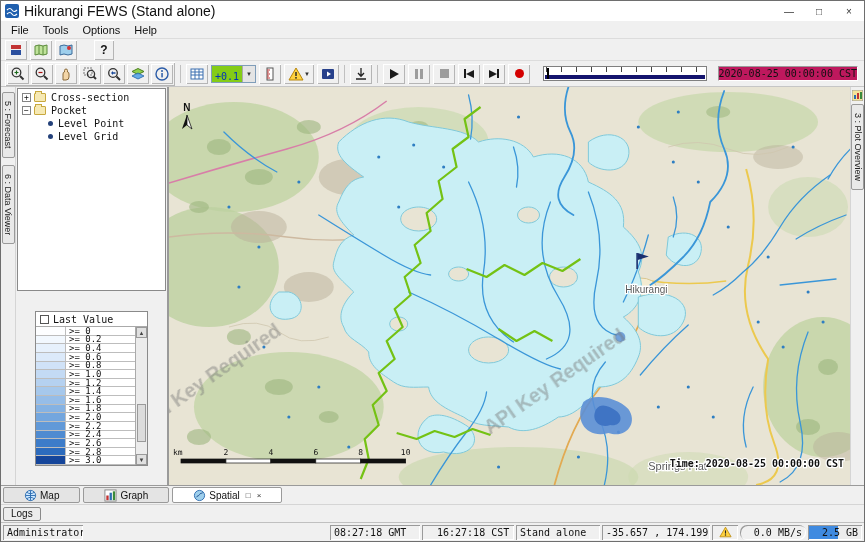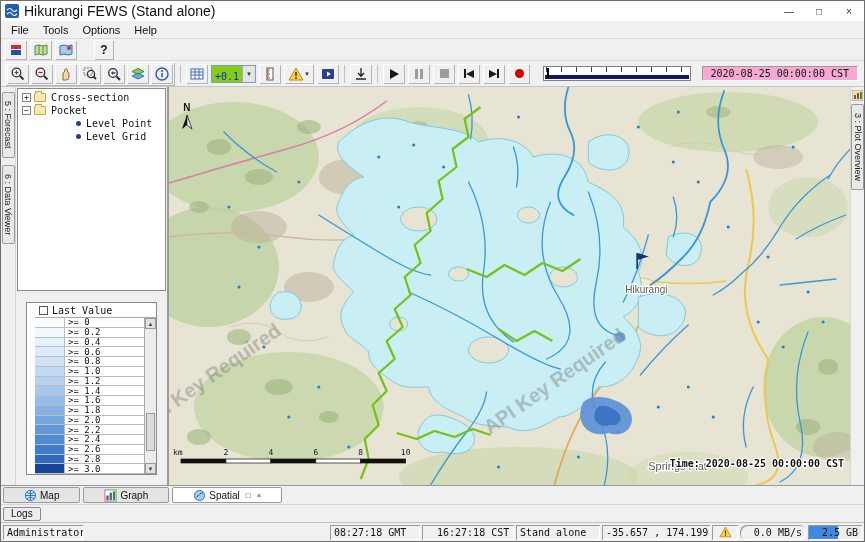--- a/index.html
+++ b/index.html
@@ -37,45 +37,45 @@
   .skip { display:flex; align-items:center; }
   .skip .bar { width:2px; height:9px; background:#1a1a1a; }
   .tri-l { width:0; height:0; border-right:8px solid #1a1a1a; border-top:4px solid transparent; border-bottom:4px solid transparent; }
   .tri-r { width:0; height:0; border-left:8px solid #1a1a1a; border-top:4px solid transparent; border-bottom:4px solid transparent; }
   .record-dot { width:9px; height:9px; border-radius:50%; background:#d40000; }
   .timeline { flex:1; height:15px; margin:0 8px 0 10px; border:1px solid #808080; background:#fff; position:relative; align-self:center; }
   .timeline .ticks { position:absolute; top:0; left:2px; right:2px; height:5px;
                      background:repeating-linear-gradient(90deg,#444 0 1px,transparent 1px 15px); }
   .timeline .band { position:absolute; bottom:1px; left:1px; right:1px; height:4px; background:#14146e; }
   .timeline .cursor { position:absolute; left:3px; top:1px; width:2px; height:11px; background:#000; }
-  .datetime { border:1px solid; border-color:#9a9a9a #fff #fff #9a9a9a; padding:1px 8px;
-              font:10px "DejaVu Sans Mono",monospace; background:#f9a8d4; margin-right:2px; white-space:nowrap; }
+  .datetime { border:1px solid; border-color:#9a9a9a #fff #fff #9a9a9a; padding:1px 0;
+              font:10px "DejaVu Sans Mono",monospace; background:#be185d; margin-right:2px; white-space:nowrap; }
 
   
   .main { flex:1; display:flex; min-height:0; }
   .strip { display:flex; flex-direction:column; align-items:center; background:#f0f0f0; flex:none; }
   .strip-left { width:15px; padding-top:5px; gap:7px; border-right:1px solid #d5d5d5; }
   .strip-right { width:14px; padding-top:3px; gap:3px; border-left:1px solid #d5d5d5; }
   .v-tab { writing-mode:vertical-rl; font-size:9px; color:#222; background:#e9e9e9; border:1px solid #9a9a9a;
            padding:8px 0; width:13px; display:flex; align-items:center; justify-content:center; border-radius:2px; white-space:nowrap; }
   .mini-icon { width:11px; height:11px; flex:none; }
 
   .left-panel { width:152px; display:flex; flex-direction:column; border-right:1px solid #9a9a9a; background:#f0f0f0; flex:none; }
   .tree-box { height:203px; background:#fff; border:1px solid #8a8a8a; margin:1px; overflow:hidden;
               font:10px "DejaVu Sans Mono",monospace; flex:none; padding-top:2px; }
   .tree-row { height:13px; display:flex; align-items:center; gap:3px; padding-left:4px; white-space:nowrap; }
-  .tree-row.child { padding-left:30px;margin-left:28px; }
+  .tree-row.child { padding-left:30px; }
   .toggle { width:9px; height:9px; border:1px solid #848484; background:#fff; font-size:8px; line-height:7px; text-align:center; flex:none; }
   .folder { width:12px; height:9px; background:#f6e9b4; border:1px solid #c8a83e; border-radius:1px; flex:none; position:relative; }
   .folder::before { content:""; position:absolute; top:-3px; left:0; width:5px; height:2px; background:#f6e9b4; border:1px solid #c8a83e; border-bottom:none; }
   .bullet { width:5px; height:5px; border-radius:50%; background:#24417a; flex:none; }
   .tree-label { padding:0 2px; }
   .tree-label.selected { background:#3166c0; color:#fff; }
 
-  .legend-box { flex:1; margin:10px; border:1px solid #8a8a8a; background:#fff; display:flex; flex-direction:column; min-height:0;padding-left:8px; }
+  .legend-box { flex:1; margin:19px; border:1px solid #8a8a8a; background:#fff; display:flex; flex-direction:column; min-height:0; }
   .legend-header { height:15px; display:flex; align-items:center; gap:4px; padding-left:4px; border-bottom:1px solid #aaa;
                    font:10px "DejaVu Sans Mono",monospace; flex:none; }
   .checkbox { width:9px; height:9px; border:1px solid #555; background:#fff; flex:none; }
   .legend-body { flex:1; display:flex; min-height:0; }
   .legend-list { flex:1; display:flex; flex-direction:column; }
   .legend-row { flex:1; display:flex; border-bottom:1px solid #bdbdbd; min-height:0; }
   .swatch { width:30px; border-right:1px solid #bdbdbd; flex:none; }
   .legend-label { flex:1; font:9px "DejaVu Sans Mono",monospace; display:flex; align-items:center; padding-left:3px; background:#fff; }
   .legend-scroll { width:12px; border-left:1px solid #aaa; display:flex; flex-direction:column; background:#ececec; flex:none; }
   .scroll-btn { height:11px; border:1px solid #9a9a9a; background:#e0e0e0; font-size:6px; display:flex; align-items:center; justify-content:center; color:#444; flex:none; }

